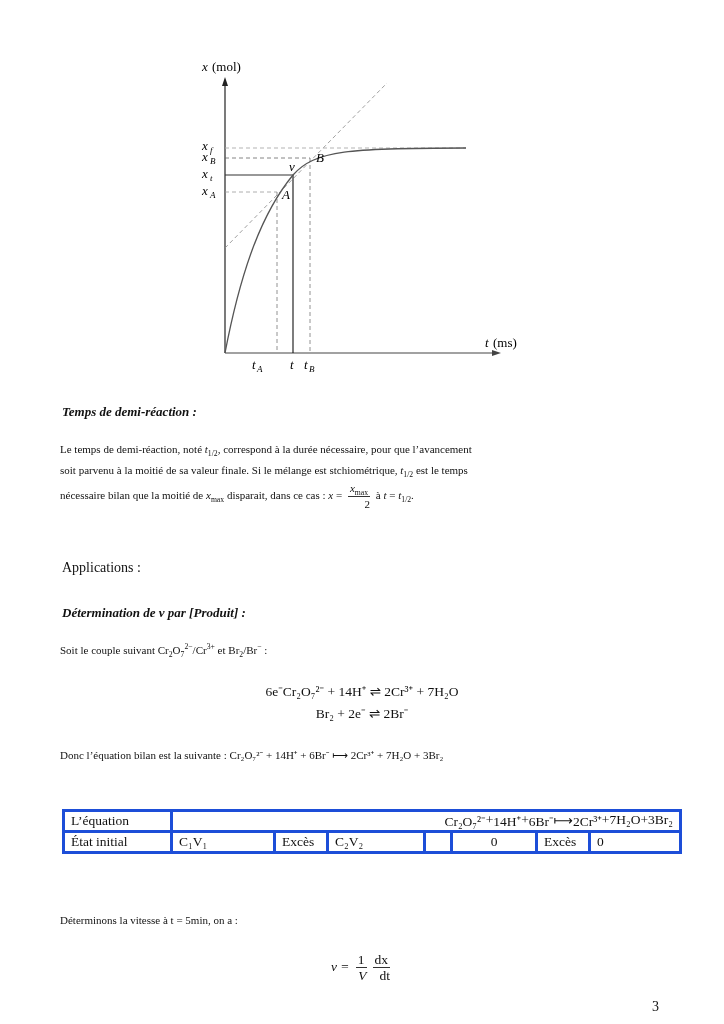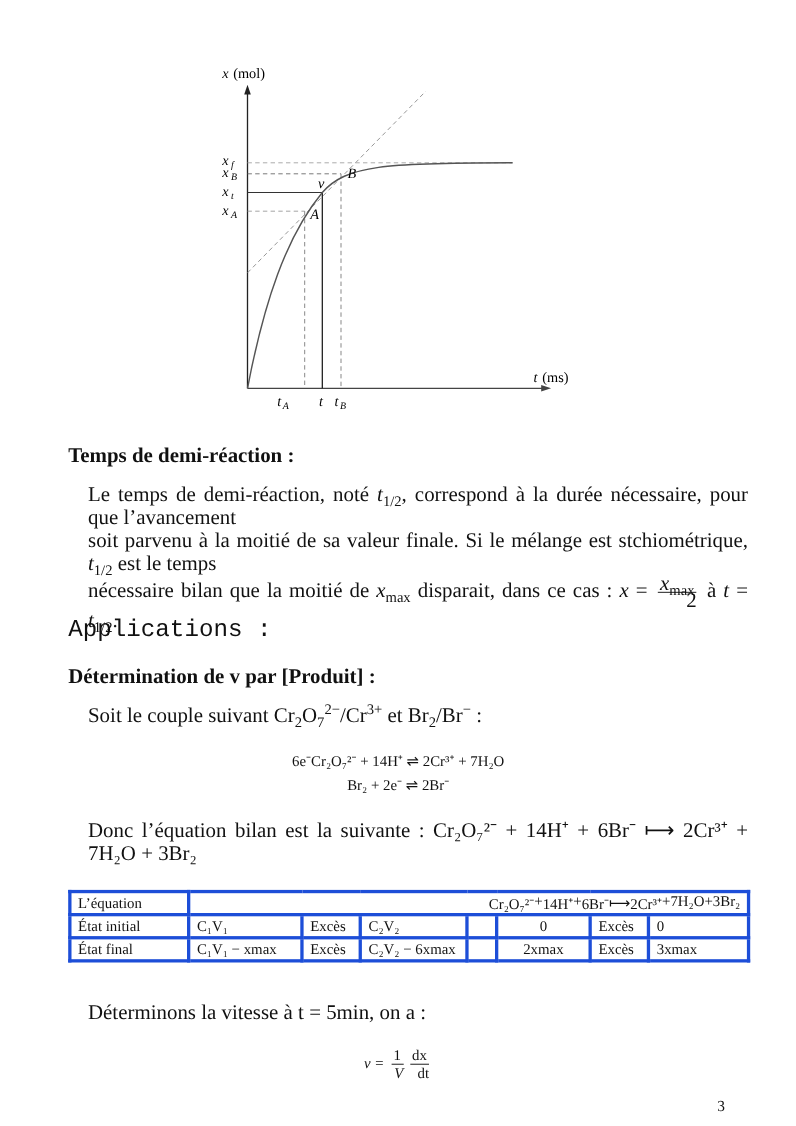--- a/index.html
+++ b/index.html
@@ -1,23 +1,23 @@
 <!DOCTYPE html>
 <html><head>
 <meta charset="utf-8">
 <style>
   html, body { margin: 0; padding: 0; background: #ffffff; }
   body { width: 724px; height: 1024px; position: relative; overflow: hidden;
          font-family: "DejaVu Serif", "Liberation Serif", serif; color: #111; }
   i.m { font-style: italic; }
   sub, sup { font-size: 70%; line-height: 0; }
   #graph { position: absolute; left: 190px; top: 55px; width: 340px; height: 325px; }
-  .h3 { position: absolute; left: 62px; font-family: "Liberation Serif", serif; font-weight: bold; font-size: 19px; }
-  .h2 { position: absolute; left: 62px; font-family: Liberation Mono, monospace; font-size: 22px; }
-  .para { position: absolute; left: 80px; width: 600px; font-family: "Liberation Serif", serif; font-size: 19px; line-height: 21px; text-align: justify; }
+  .h3 { position: absolute; left: 62px; font-family: "Liberation Serif", serif; font-weight: bold; font-size: 13px; font-style: italic; }
+  .h2 { position: absolute; left: 62px; font-family: Liberation Serif, serif; font-size: 14px; }
+  .para { position: absolute; left: 60px; width: 600px; font-family: "Liberation Serif", serif; font-size: 11px; line-height: 21px; text-align: justify; }
   .center { position: absolute; left: 62px; width: 600px; text-align: center; font-family: "Liberation Serif", serif; font-size: 13.5px; }
   .frac { display: inline-block; vertical-align: middle; text-align: right; margin: 0 3px; }
   .frac > span { display: block; line-height: 15px; }
   .frac > span.num { border-bottom: 1px solid #333; padding: 0 2px; }
   table.adv { position: absolute; left: 62px; top: 809px; width: 620px; border-collapse: collapse;
               font-family: "Liberation Serif", serif; font-size: 13.5px; }
   table.adv td { border: 3px solid #1d4ed8; padding: 0 6px; height: 18px; white-space: nowrap; }
   table.adv td.c { text-align: center; }
   .pagenum { position: absolute; left: 652px; top: 999px; font-family: "Liberation Serif", serif; font-size: 14px; }
 </style>
@@ -112,30 +112,20 @@
   <tr>
     <td>État initial</td>
     <td style="width:88px;">C₁V₁</td>
     <td style="width:38px;">Excès</td>
     <td style="width:82px;">C₂V₂</td>
     <td style="width:12px;"></td>
     <td class="c" style="width:70px;">0</td>
     <td style="width:38px;">Excès</td>
     <td style="width:76px;">0</td>
   </tr>
-  <tr>
-    <td>État final</td>
-    <td>C₁V₁ − xmax</td>
-    <td>Excès</td>
-    <td>C₂V₂ − 6xmax</td>
-    <td></td>
-    <td class="c">2xmax</td>
-    <td>Excès</td>
-    <td>3xmax</td>
-  </tr>
 </tbody>
   </table>
 
 <div class="para" style="top:910px;">Déterminons la vitesse à t = 5min, on a :</div>
 <div class="center" style="top:952px;">
   <i class="m">v = </i>
   <span class="frac"><span class="num">1</span><span><i class="m">V</i></span></span><span class="frac"><span class="num">dx</span><span>dt</span></span>
 </div>
 
 <div class="pagenum">3</div>

